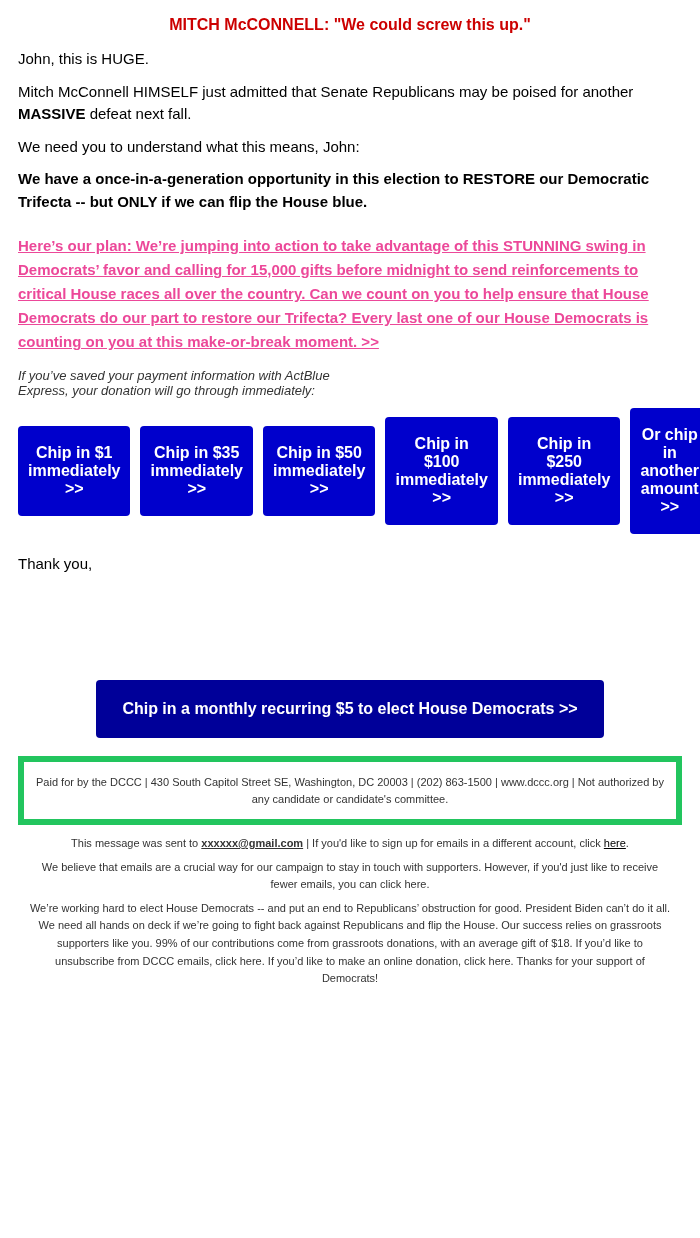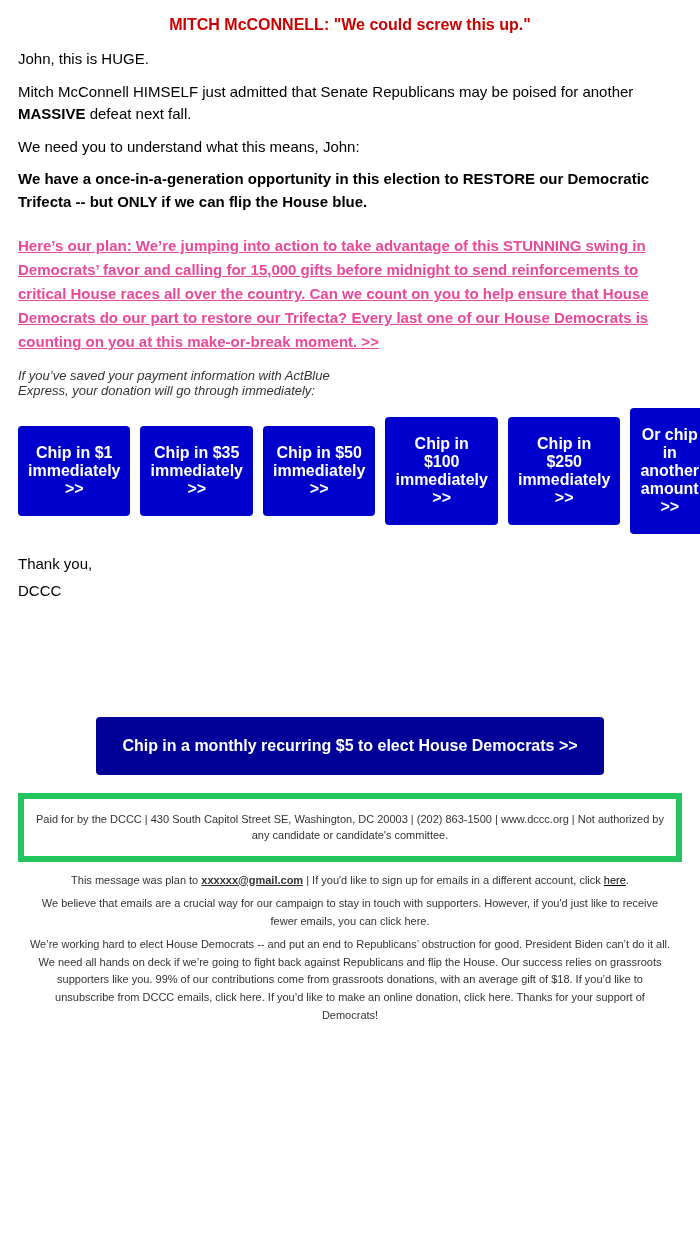--- a/index.html
+++ b/index.html
@@ -146,31 +146,30 @@
   <div class="donate-buttons">
     <button class="donate-btn">Chip in $1 immediately &gt;&gt;</button>
     <button class="donate-btn">Chip in $35 immediately &gt;&gt;</button>
     <button class="donate-btn">Chip in $50 immediately &gt;&gt;</button>
     <button class="donate-btn">Chip in $100 immediately &gt;&gt;</button>
     <button class="donate-btn">Chip in $250 immediately &gt;&gt;</button>
     <button class="donate-btn other-amount-btn">Or chip in another amount &gt;&gt;</button>
   </div>
 
   <p class="body-text thank-you">Thank you,</p>
-  <p class="body-text signature">DCCC</p>
 
   <div class="spacer"></div>
 
   <div class="recurring-section">
     <button class="recurring-btn">Chip in a monthly recurring $5 to elect House Democrats &gt;&gt;</button>
   </div>
 
   <div class="footer-paid">Paid for by the DCCC | 430 South Capitol Street SE, Washington, DC 20003 | (202) 863-1500 | www.dccc.org | Not authorized by any candidate or candidate's committee.</div>
 
   <p class="footer-small">
-    <span>This message was plan to </span><span class="email-bold">xxxxxx@gmail.com</span><span> | If you'd like to sign up for emails in a different account, click </span><span class="link">here</span>.
+    <span>This message was sent to </span><span class="email-bold">xxxxxx@gmail.com</span><span> | If you'd like to sign up for emails in a different account, click </span><span class="link">here</span>.
   </p>
 
   <p class="footer-small">We believe that emails are a crucial way for our campaign to stay in touch with supporters. However, if you'd just like to receive fewer emails, you can click here.</p>
 
   <p class="footer-small">We’re working hard to elect House Democrats -- and put an end to Republicans’ obstruction for good. President Biden can’t do it all. We need all hands on deck if we’re going to fight back against Republicans and flip the House. Our success relies on grassroots supporters like you. 99% of our contributions come from grassroots donations, with an average gift of $18. If you’d like to unsubscribe from DCCC emails, click here. If you’d like to make an online donation, click here. Thanks for your support of Democrats!</p>
 
 </div>
 
 </body></html>

